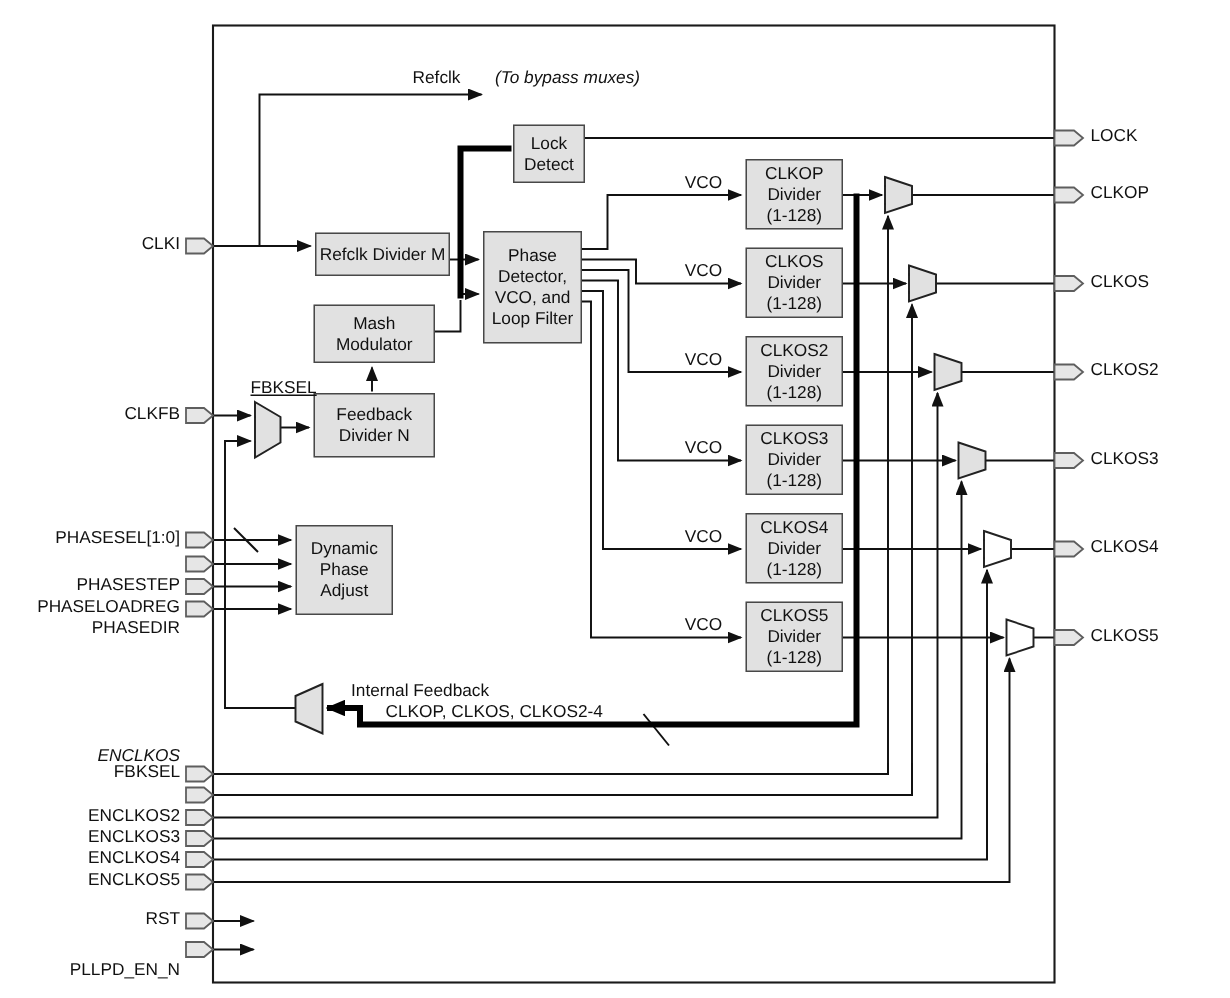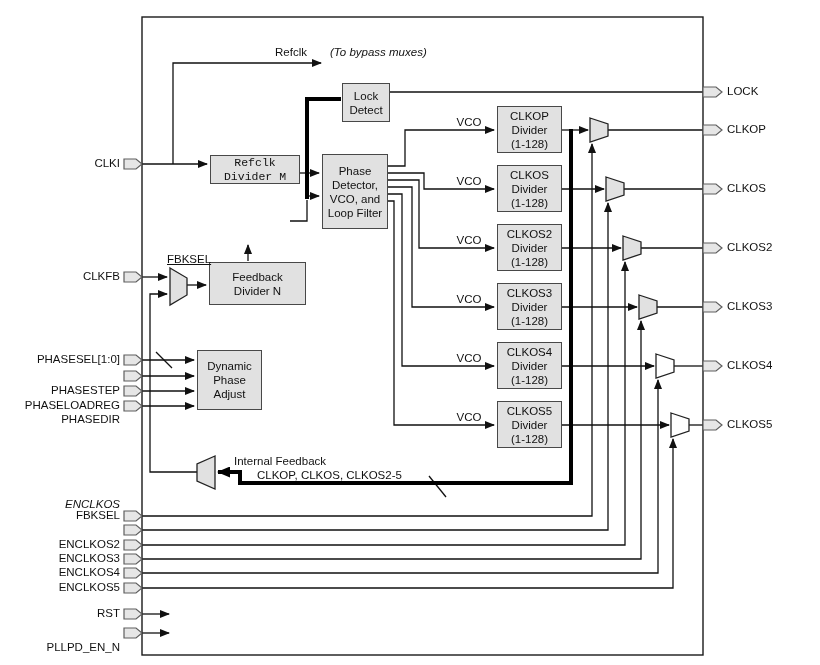--- a/index.html
+++ b/index.html
@@ -113,26 +113,28 @@
       <path d="M703,184 H716 L722,189 L716,194 H703 Z"></path>
       <path d="M703,243 H716 L722,248 L716,253 H703 Z"></path>
       <path d="M703,302 H716 L722,307 L716,312 H703 Z"></path>
       <path d="M703,361 H716 L722,366 L716,371 H703 Z"></path>
       <path d="M703,420 H716 L722,425 L716,430 H703 Z"></path>
     </g>
   </svg>
 
   <div class="block" style="left:342px;top:83px;width:48px;height:39px;">Lock
 Detect</div>
-  <div class="block" style="left:210px;top:155px;width:90px;height:29px;font-family:Liberation Mono, monospace;">Refclk Divider M</div>
+  <div class="block" style="left:210px;top:155px;width:90px;height:29px;">Refclk Divider M</div>
   <div class="block" style="left:322px;top:154px;width:66px;height:75px;">Phase
 Detector,
 VCO, and
 Loop Filter</div>
-  <div class="block" style="left:209px;top:262px;width:97px;height:43px;">Feedback
+  <div class="block" style="left:209px;top:203px;width:81px;height:39px;">Mash
+Modulator</div>
+  <div class="block" style="left:209px;top:262px;width:81px;height:43px;">Feedback
 Divider N</div>
   <div class="block" style="left:197px;top:350px;width:65px;height:60px;text-align:center;">Dynamic
 Phase
 Adjust</div>
 
   <div class="block" style="left:497px;top:106px;width:65px;height:47px;">CLKOP
 Divider
 (1-128)</div>
   <div class="block" style="left:497px;top:165px;width:65px;height:47px;">CLKOS
 Divider
@@ -147,21 +149,21 @@
 Divider
 (1-128)</div>
   <div class="block" style="left:497px;top:401px;width:65px;height:47px;">CLKOS5
 Divider
 (1-128)</div>
 
   <div class="lbl r" style="left:240px;top:46px;width:67px;">Refclk</div>
   <div class="lbl" style="left:330px;top:46px;font-style:italic;">(To bypass muxes)</div>
   <div class="lbl" style="left:167px;top:253px;text-decoration:underline;">FBKSEL</div>
   <div class="lbl" style="left:234px;top:455px;">Internal Feedback</div>
-  <div class="lbl" style="left:257px;top:469px;">CLKOP, CLKOS, CLKOS2-5</div>
+  <div class="lbl" style="left:257px;top:469px;">CLKOP, CLKOS, CLKOS2-4</div>
 
   <div class="lbl" style="left:449px;top:116px;width:40px;text-align:center;">VCO</div>
   <div class="lbl" style="left:449px;top:175px;width:40px;text-align:center;">VCO</div>
   <div class="lbl" style="left:449px;top:234px;width:40px;text-align:center;">VCO</div>
   <div class="lbl" style="left:449px;top:293px;width:40px;text-align:center;">VCO</div>
   <div class="lbl" style="left:449px;top:352px;width:40px;text-align:center;">VCO</div>
   <div class="lbl" style="left:449px;top:411px;width:40px;text-align:center;">VCO</div>
 
   <div class="lbl r" style="left:4px;top:157px;width:116px;">CLKI</div>
   <div class="lbl r" style="left:4px;top:270px;width:116px;">CLKFB</div>

